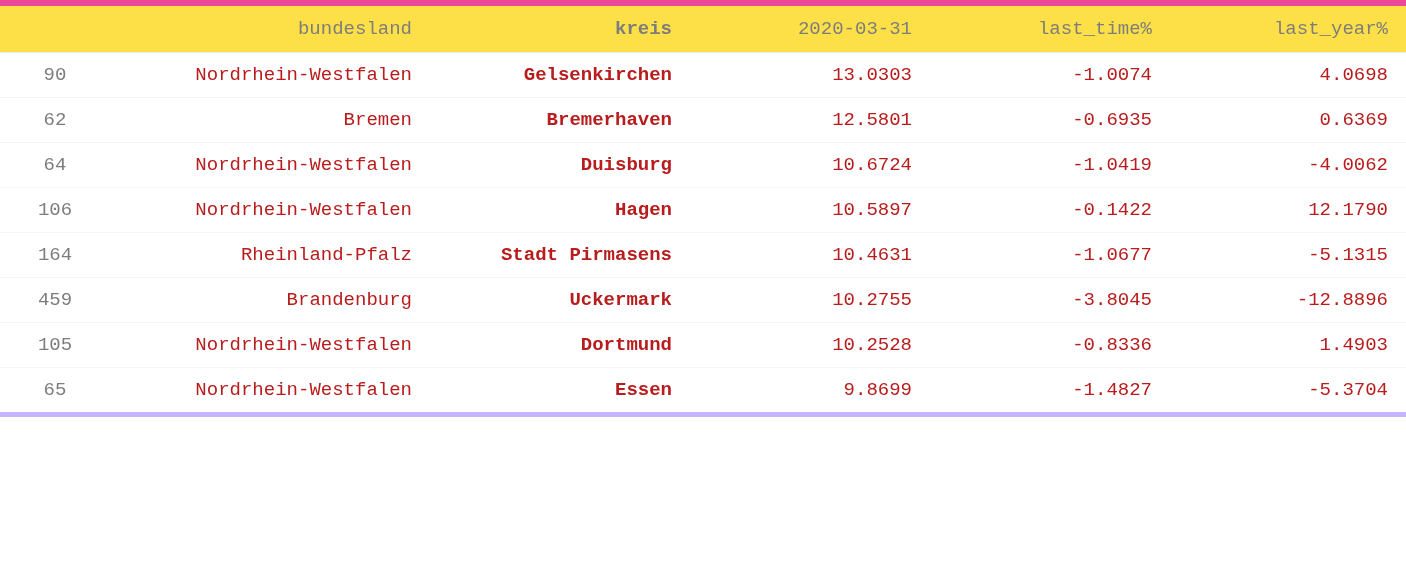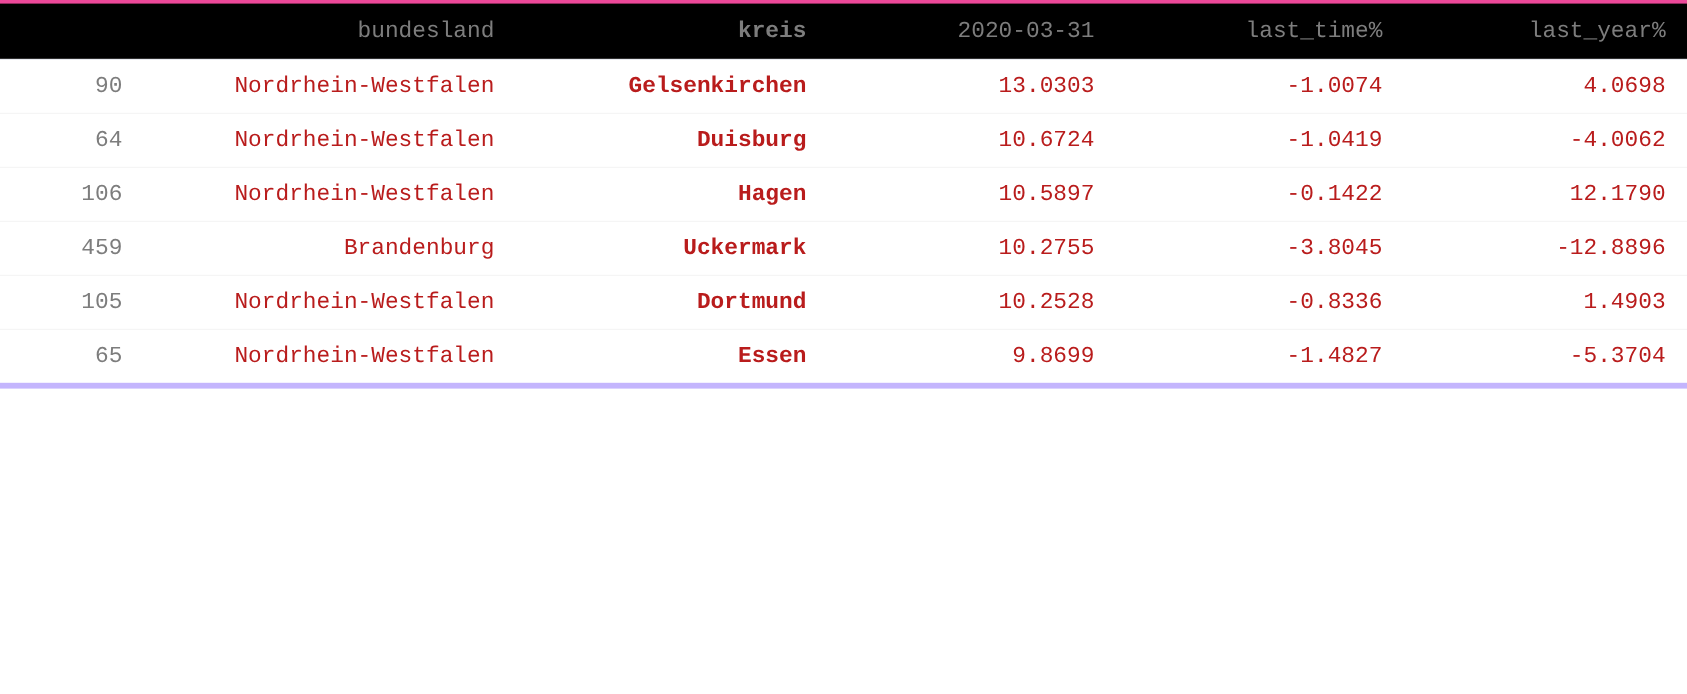--- a/index.html
+++ b/index.html
@@ -13,22 +13,22 @@
       background: #ffffff;
       padding: 0;
       width: 1406px;
     }
     table {
       border-collapse: collapse;
       width: 100%;
       table-layout: fixed;
     }
     thead tr {
-      background: #000000;
-      border-top: 3px solid #ec4899;
+      background: #fde047;
+      border-top: 6px solid #ec4899;
       border-bottom: 1px solid #e8ebf0;
     }
     th {
       font-weight: 400;
       color: #7d7d7d;
       text-align: right;
       padding: 12px 18px 12px 8px;
     }
     tbody td {
       padding: 11px 18px 11px 8px;
@@ -38,20 +38,21 @@
     }
     tbody tr {
       border-bottom: 1px solid #f5f5f5;
     }
     tbody tr:last-child {
       border-bottom: 5px solid #c4b5fd;
     }
     .col-index {
       width: 120px;
       color: #7d7d7d;
+      text-align: center;
     }
     td.col-index {
       color: #7d7d7d;
     }
     .col-bundesland {
       width: 310px;
     }
     .col-kreis {
       width: 260px;
       font-weight: bold;
@@ -84,34 +85,50 @@
   <tbody>
     <tr>
       <td class="col-index">90</td>
       <td class="col-bundesland">Nordrhein-Westfalen</td>
       <td class="col-kreis">Gelsenkirchen</td>
       <td class="col-date">13.0303</td>
       <td class="col-last-time">-1.0074</td>
       <td class="col-last-year">4.0698</td>
     </tr>
     <tr>
+      <td class="col-index">62</td>
+      <td class="col-bundesland">Bremen</td>
+      <td class="col-kreis">Bremerhaven</td>
+      <td class="col-date">12.5801</td>
+      <td class="col-last-time">-0.6935</td>
+      <td class="col-last-year">0.6369</td>
+    </tr>
+    <tr>
       <td class="col-index">64</td>
       <td class="col-bundesland">Nordrhein-Westfalen</td>
       <td class="col-kreis">Duisburg</td>
       <td class="col-date">10.6724</td>
       <td class="col-last-time">-1.0419</td>
       <td class="col-last-year">-4.0062</td>
     </tr>
     <tr>
       <td class="col-index">106</td>
       <td class="col-bundesland">Nordrhein-Westfalen</td>
       <td class="col-kreis">Hagen</td>
       <td class="col-date">10.5897</td>
       <td class="col-last-time">-0.1422</td>
       <td class="col-last-year">12.1790</td>
+    </tr>
+    <tr>
+      <td class="col-index">164</td>
+      <td class="col-bundesland">Rheinland-Pfalz</td>
+      <td class="col-kreis">Stadt Pirmasens</td>
+      <td class="col-date">10.4631</td>
+      <td class="col-last-time">-1.0677</td>
+      <td class="col-last-year">-5.1315</td>
     </tr>
     <tr>
       <td class="col-index">459</td>
       <td class="col-bundesland">Brandenburg</td>
       <td class="col-kreis">Uckermark</td>
       <td class="col-date">10.2755</td>
       <td class="col-last-time">-3.8045</td>
       <td class="col-last-year">-12.8896</td>
     </tr>
     <tr>

